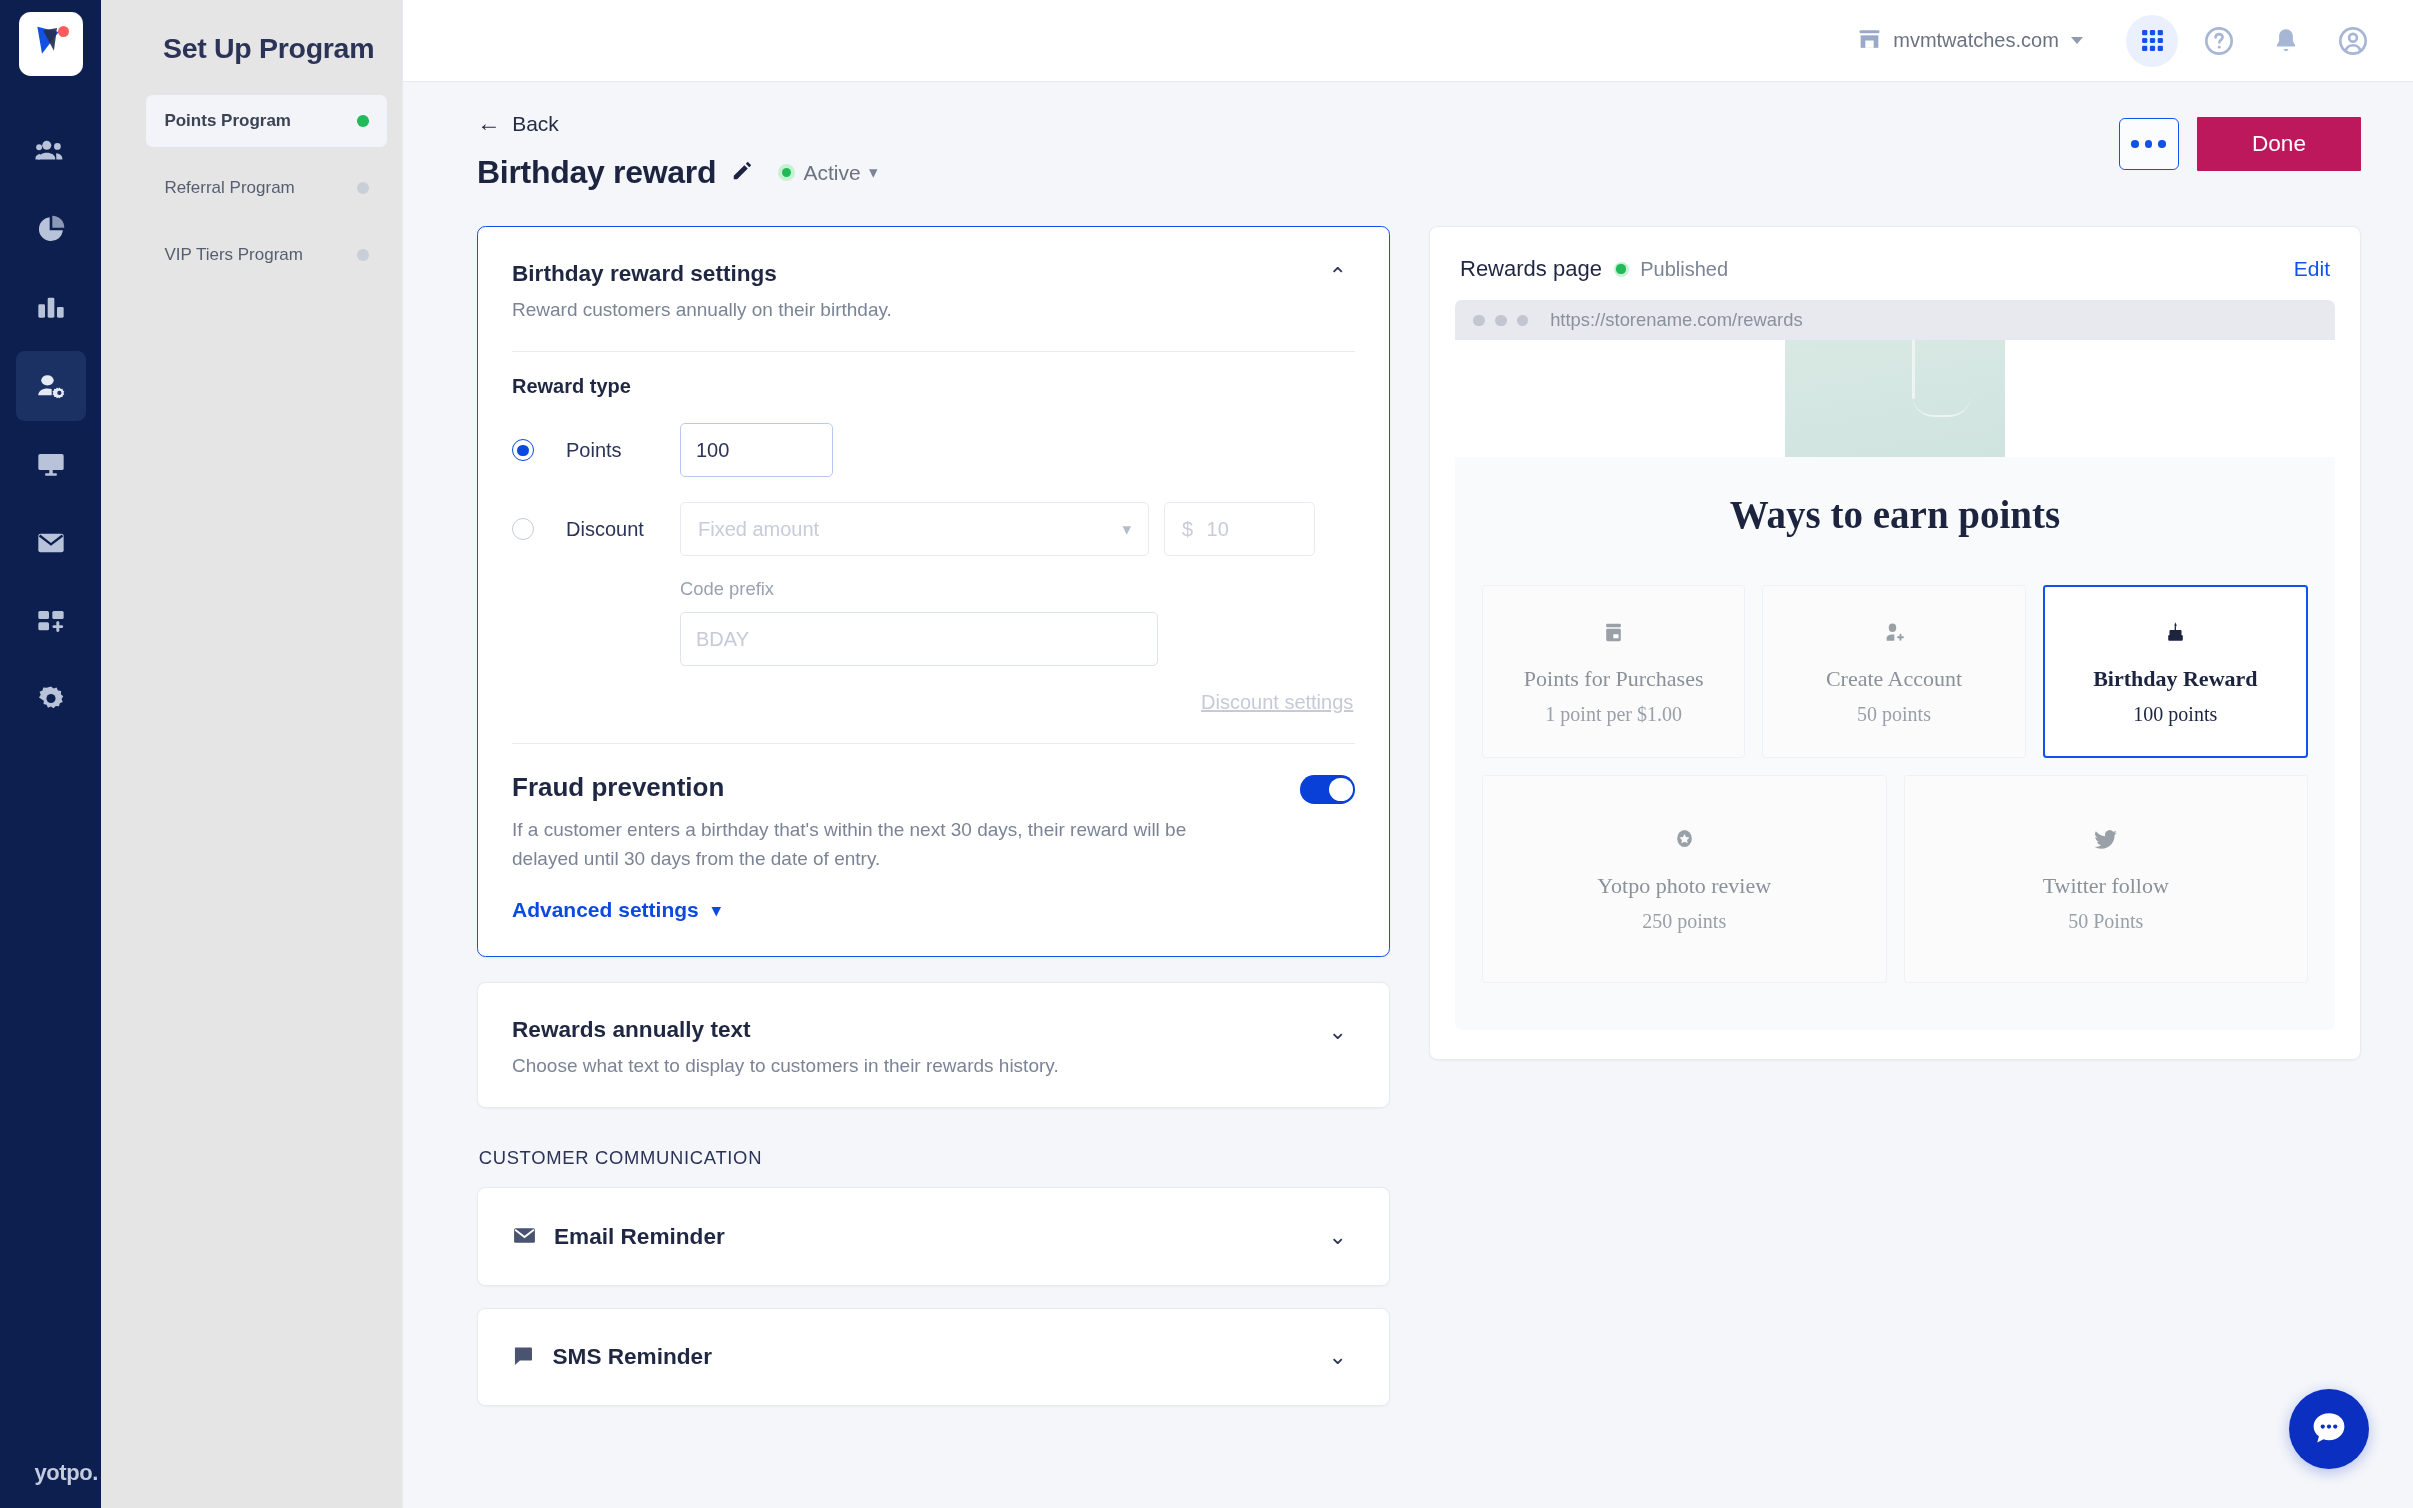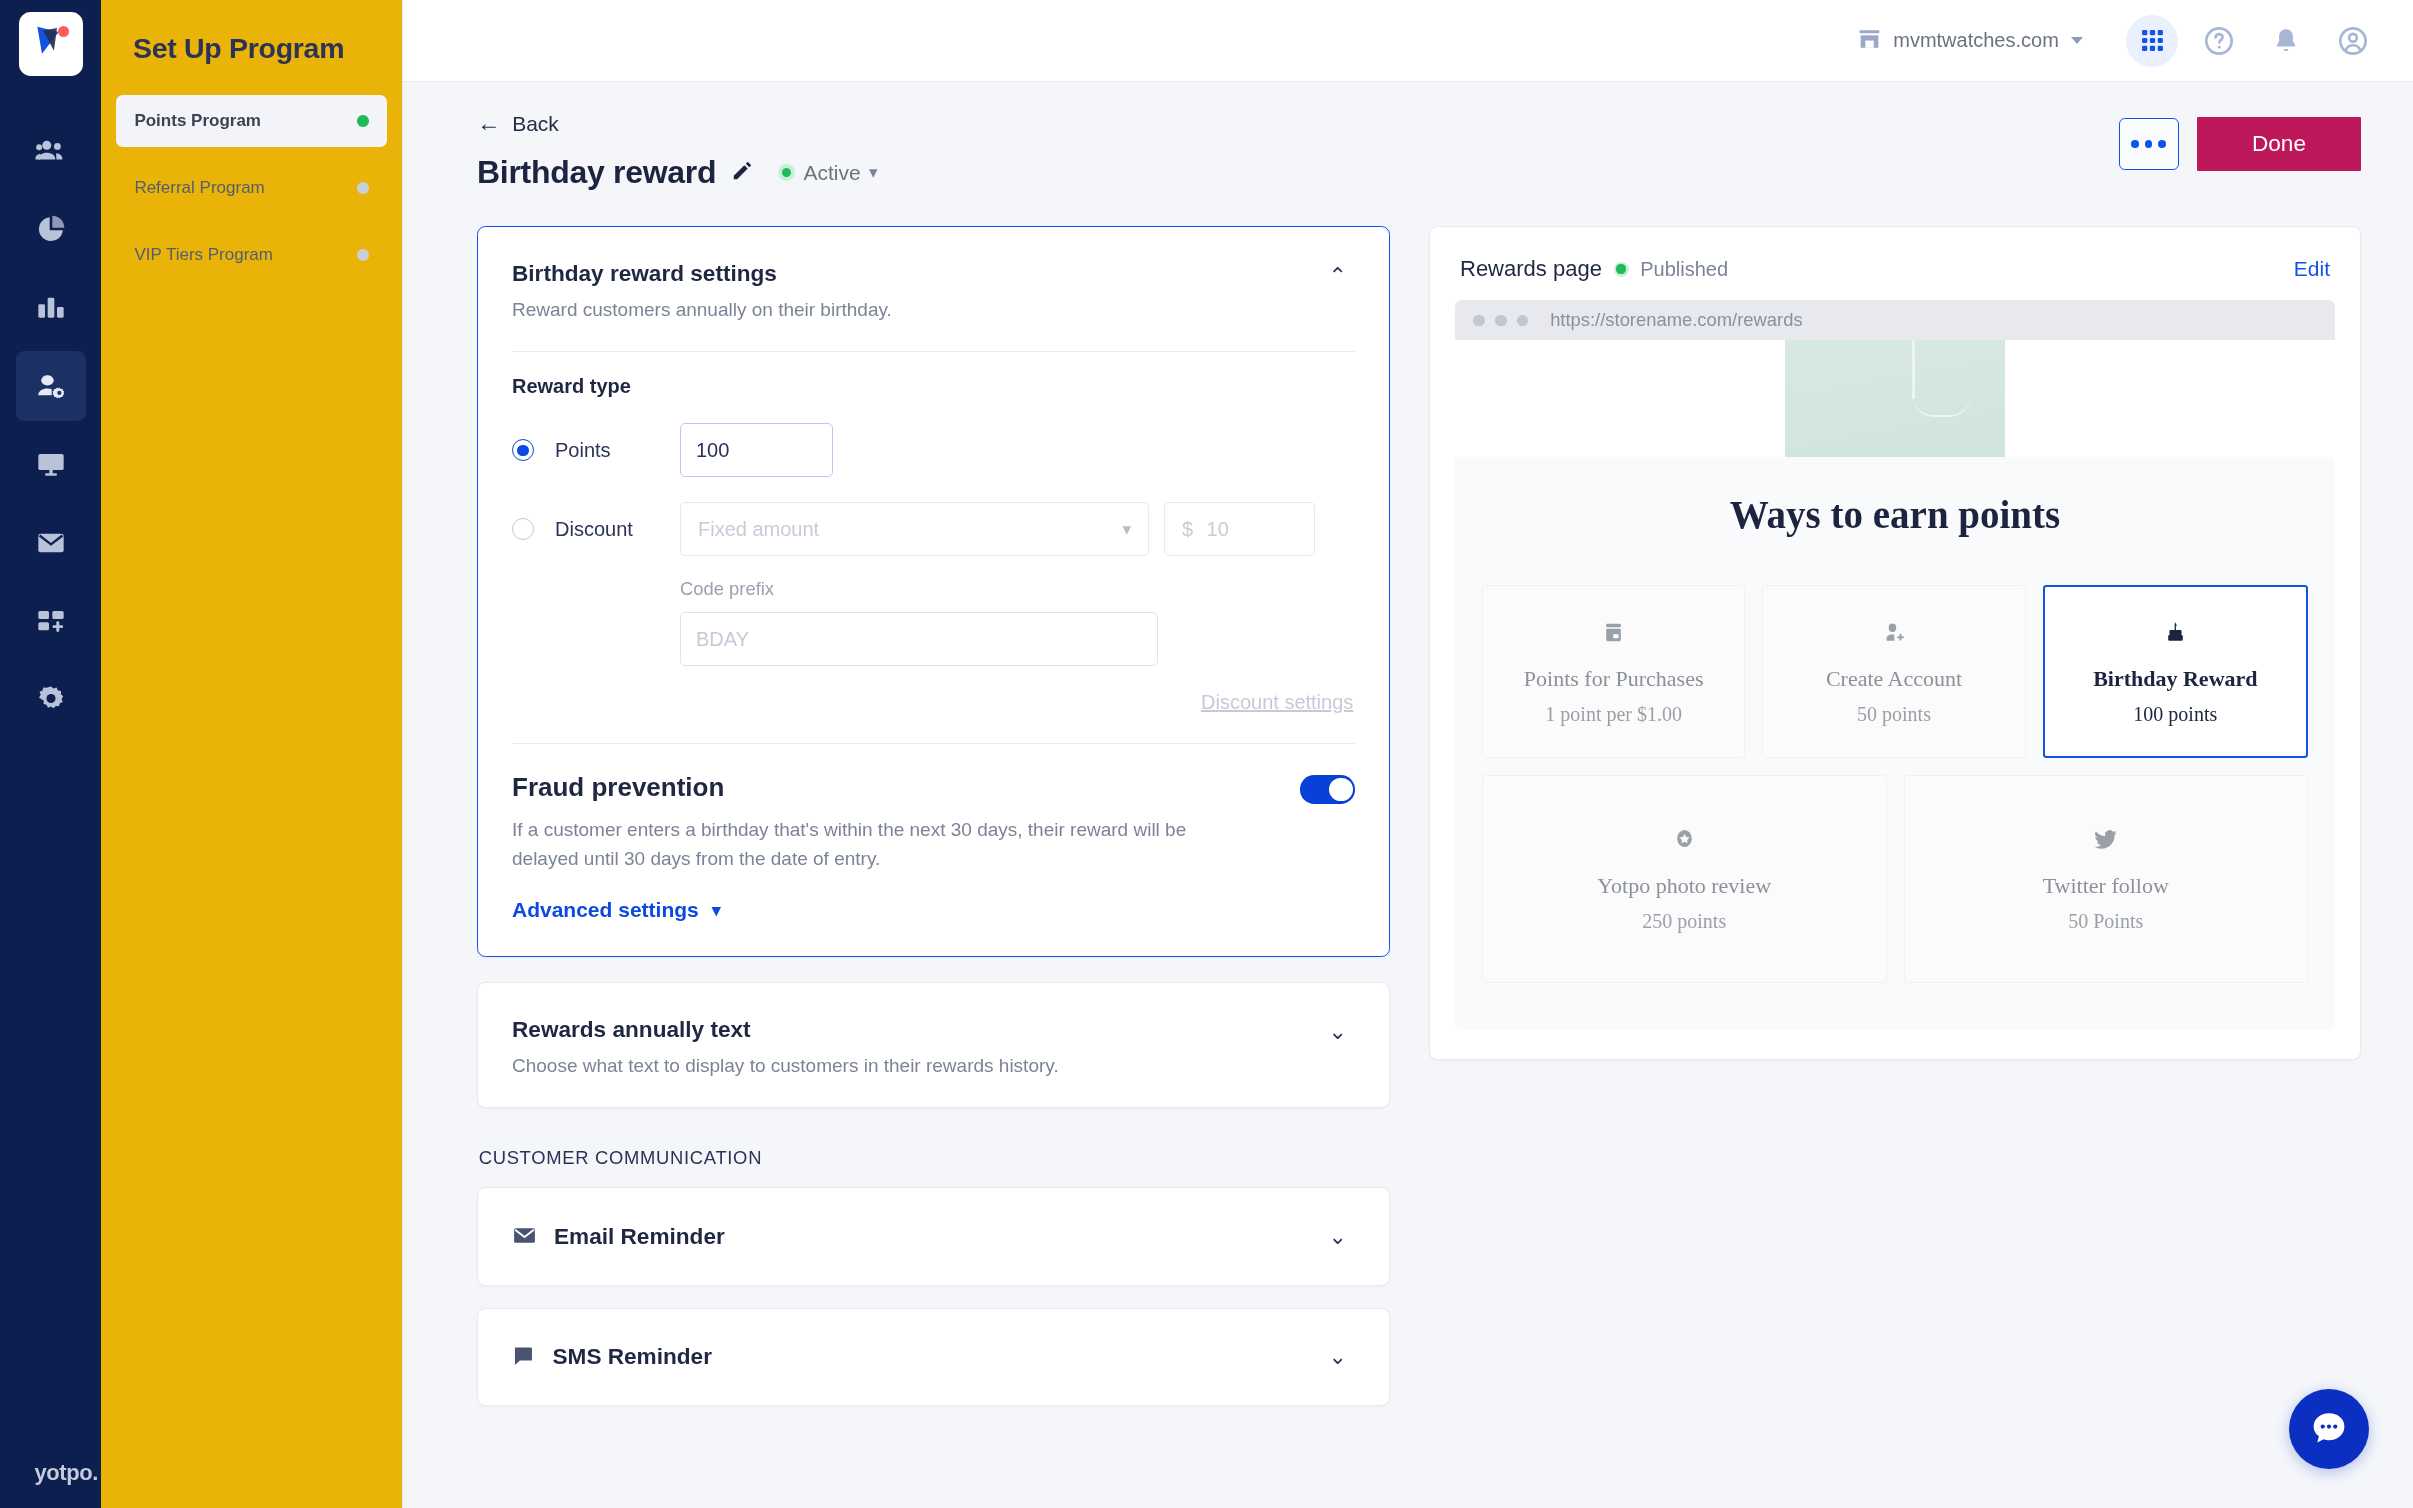--- a/index.html
+++ b/index.html
@@ -46,22 +46,23 @@
   .rail-item.active { background: #1c3163; }
   .rail-item svg { display: block; }
   .rail-foot {
     position: absolute; bottom: 22px; left: 16px; width: 100%;
     text-align: left; padding-left: 18.4px;
     color: #c3cbdd; font-size: 22px; font-weight: 700; letter-spacing: -0.4px;
   }
 
   
   .subnav {
-    width: 302px; flex: 0 0 302px; background: #eab308; height: 1508px;
+    width: 302px; flex: 0 0 302px; background: #e5e5e5; height: 1508px;
     border-right: 0.8px solid #e6e9f0;
+    padding-left: 30px;
   }
   .subnav-title {
     font-size: 28.5px; font-weight: 700; color: #2b3357;
     padding: 32px 0 0 32px; letter-spacing: -0.3px;
   }
   .subnav-list { margin-top: 30px; padding: 0 15px; }
   .subnav-item {
     height: 52px; border-radius: 6.7px; display: flex; align-items: center;
     justify-content: space-between; padding: 0 18.4px; cursor: pointer;
     font-size: 17px; color: #555e70; margin-bottom: 15px;
@@ -130,21 +131,21 @@
     width: 28.5px; height: 28.5px; display: flex; align-items: center; justify-content: center;
     cursor: pointer; color: #2b3357; font-size: 22px; line-height: 1;
   }
 
   .sep { height: 0.8px; background: #e9ebf1; margin: 0 34px; }
 
   .sect { padding: 23.5px 34px 0 34px; }
   .sect-label { font-size: 20px; font-weight: 700; color: #1f2743; margin-bottom: 25px; }
 
   .radio-row { display: flex; align-items: center; gap: 0; margin-bottom: 22px; }
-  .radio-lbl { display: flex; align-items: center; gap: 21px; width: 168px; flex: 0 0 168px; cursor: pointer; }
+  .radio-lbl { display: flex; align-items: center; gap: 32px; width: 168px; flex: 0 0 168px; cursor: pointer; }
   .radio {
     width: 22px; height: 22px; border-radius: 50%; border: 1.7px solid #0b49e0;
     display: flex; align-items: center; justify-content: center; background: #fff;
   }
   .radio.off { border-color: #c6cbd7; }
   .radio i { width: 11.7px; height: 11.7px; border-radius: 50%; background: #0b49e0; display: block; }
   .radio-txt { font-size: 20px; color: #2b3357; }
 
   .inp {
     height: 54px; border: 0.8px solid #dfe3ec; border-radius: 5px; background: #fff;

